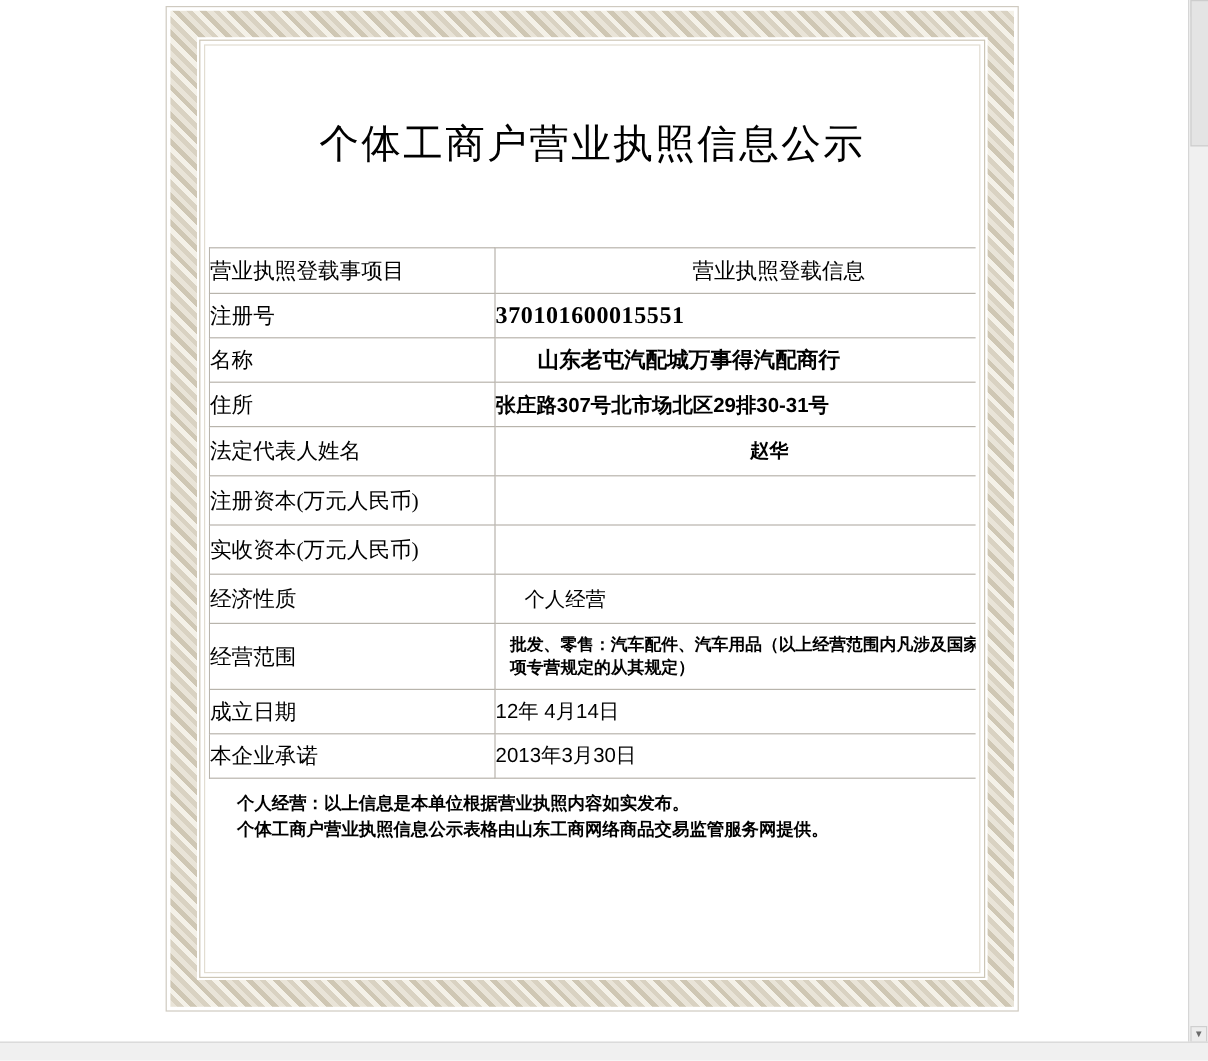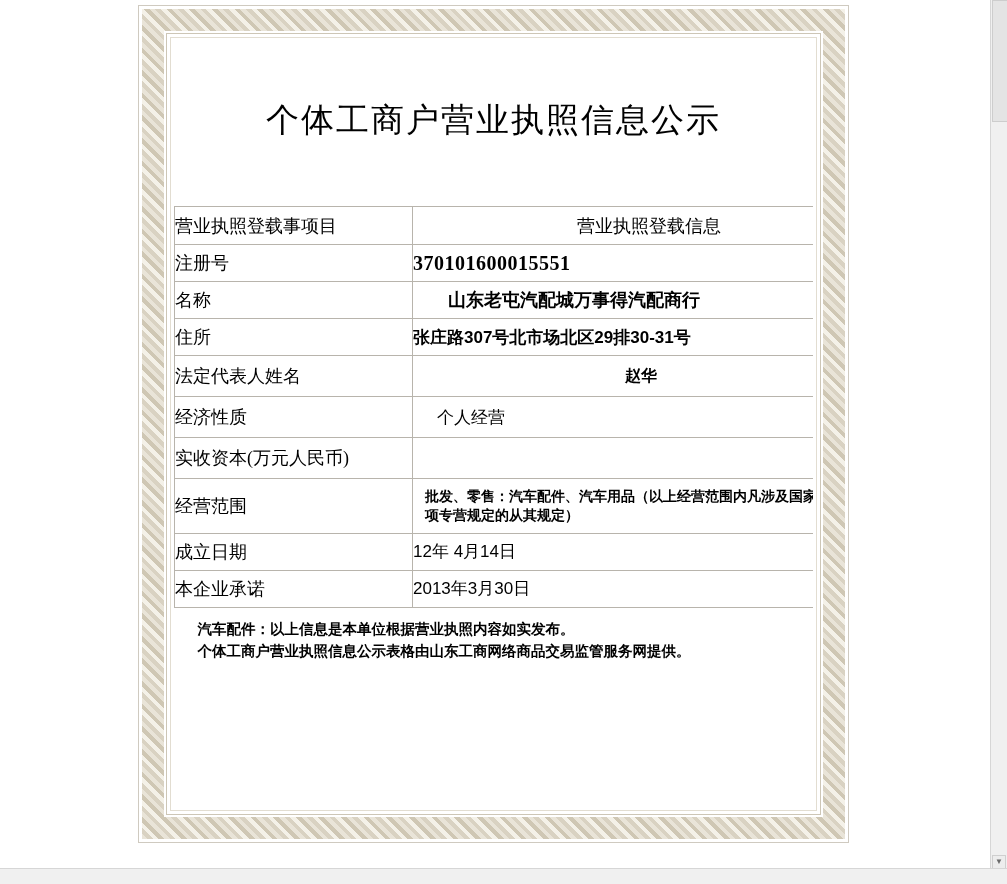--- a/index.html
+++ b/index.html
@@ -253,50 +253,54 @@
         <tr>
           <td class="label">住所</td>
           <td class="value addr">张庄路307号北市场北区29排30-31号</td>
         </tr>
 
         <tr class="tall">
           <td class="label">法定代表人姓名</td>
           <td class="value rep">赵华</td>
         </tr>
 
+        <tr class="tall">
+          <td class="label">注册资本(万元人民币)</td>
+          <td class="value plain"></td>
+        </tr>
+
+        <tr class="tall">
+          <td class="label">实收资本(万元人民币)</td>
+          <td class="value plain"></td>
+        </tr>
 
         <tr class="tall">
           <td class="label">经济性质</td>
           <td class="value indent">个人经营</td>
         </tr>
 
-        <tr class="tall">
-          <td class="label">实收资本(万元人民币)</td>
-          <td class="value plain"></td>
-        </tr>
-
         <tr>
           <td class="label">经营范围</td>
           <td class="value scope">批发、零售：汽车配件、汽车用品（以上经营范围内凡涉及国家有专项专营规定的从其规定）</td>
         </tr>
 
         <tr>
           <td class="label">成立日期</td>
           <td class="value plain">12年 4月14日</td>
         </tr>
 
         <tr>
           <td class="label">本企业承诺</td>
           <td class="value plain">2013年3月30日</td>
         </tr>
       </tbody>
         </table>
 
       <div class="footnotes">
-        <div>汽车配件：以上信息是本单位根据营业执照内容如实发布。</div>
+        <div>个人经营：以上信息是本单位根据营业执照内容如实发布。</div>
         <div>个体工商户营业执照信息公示表格由山东工商网络商品交易监管服务网提供。</div>
       </div>
 
     </div>
   </div>
 
   <div class="scrollbar-v">
     <div class="scrollbar-arrow up">▲</div>
     <div class="thumb"></div>
     <div class="scrollbar-arrow down">▼</div>

